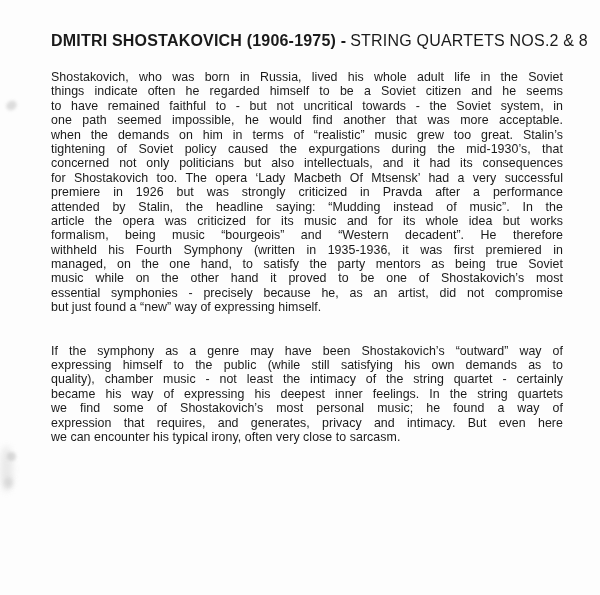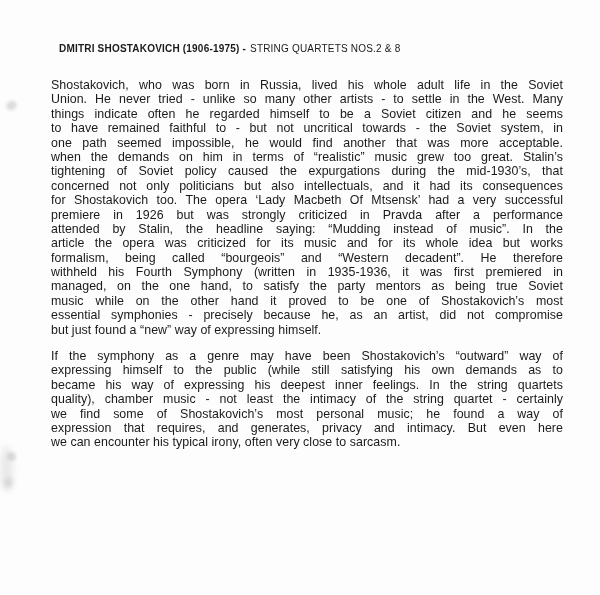--- a/index.html
+++ b/index.html
@@ -51,22 +51,22 @@
     filter: blur(2px);
     opacity: 0.6;
   }
   .content {
     position: absolute;
     left: 51px;
     top: 33px;
     width: 512px;
   }
   .title {
-    margin: 8px;
-    font-size: 10px;
+    margin: 0;
+    font-size: 16px;
     line-height: 16px;
     letter-spacing: 0.2px;
     white-space: nowrap;
   }
   .title .title-bold {
     font-weight: 700;
     margin-right: 4px;
   }
   .title .title-regular {
     font-weight: 400;
@@ -74,21 +74,21 @@
   .article {
     margin-top: 21px;
     font-size: 12.4px;
     line-height: 14.4px;
     letter-spacing: 0.05px;
   }
   .paragraph {
     margin: 0;
   }
   .paragraph + .paragraph {
-    margin-top: 12px;
+    margin-top: 29px;
   }
   .line {
     text-align: justify;
     text-align-last: justify;
     height: 14.4px;
     overflow: visible;
     white-space: normal;
   }
   .line.last {
     text-align-last: left;
@@ -102,42 +102,41 @@
   <div class="smudge smudge-2"></div>
   <div class="smudge smudge-3"></div>
   <div class="smudge smudge-4"></div>
 
   <div class="content">
     <h1 class="title"><span class="title-bold">DMITRI SHOSTAKOVICH (1906-1975) -</span><span class="title-regular">STRING QUARTETS NOS.2 &amp; 8</span></h1>
 
     <div class="article">
         <div class="paragraph">
           <div class="line">Shostakovich, who was born in Russia, lived his whole adult life in the Soviet</div>
-          <div class="line">Union. He never tried - unlike so many other artists - to settle in the West. Many</div>
           <div class="line">things indicate often he regarded himself to be a Soviet citizen and he seems</div>
           <div class="line">to have remained faithful to - but not uncritical towards - the Soviet system, in</div>
           <div class="line">one path seemed impossible, he would find another that was more acceptable.</div>
           <div class="line">when the demands on him in terms of “realistic” music grew too great. Stalin’s</div>
           <div class="line">tightening of Soviet policy caused the expurgations during the mid-1930’s, that</div>
           <div class="line">concerned not only politicians but also intellectuals, and it had its consequences</div>
           <div class="line">for Shostakovich too. The opera ‘Lady Macbeth Of Mtsensk’ had a very successful</div>
           <div class="line">premiere in 1926 but was strongly criticized in Pravda after a performance</div>
           <div class="line">attended by Stalin, the headline saying: “Mudding instead of music”. In the</div>
           <div class="line">article the opera was criticized for its music and for its whole idea but works</div>
-          <div class="line">formalism, being called “bourgeois” and “Western decadent”. He therefore</div>
+          <div class="line">formalism, being music “bourgeois” and “Western decadent”. He therefore</div>
           <div class="line">withheld his Fourth Symphony (written in 1935-1936, it was first premiered in</div>
           <div class="line">managed, on the one hand, to satisfy the party mentors as being true Soviet</div>
           <div class="line">music while on the other hand it proved to be one of Shostakovich’s most</div>
           <div class="line">essential symphonies - precisely because he, as an artist, did not compromise</div>
           <div class="line last">but just found a “new” way of expressing himself.</div>
         </div>
         <div class="paragraph">
           <div class="line">If the symphony as a genre may have been Shostakovich’s “outward” way of</div>
           <div class="line">expressing himself to the public (while still satisfying his own demands as to</div>
+          <div class="line">quality), chamber music - not least the intimacy of the string quartet - certainly</div>
           <div class="line">became his way of expressing his deepest inner feelings. In the string quartets</div>
-          <div class="line">quality), chamber music - not least the intimacy of the string quartet - certainly</div>
           <div class="line">we find some of Shostakovich’s most personal music; he found a way of</div>
           <div class="line">expression that requires, and generates, privacy and intimacy. But even here</div>
           <div class="line last">we can encounter his typical irony, often very close to sarcasm.</div>
         </div>
       </div>
   </div>
 </div>
 
 </body></html>

